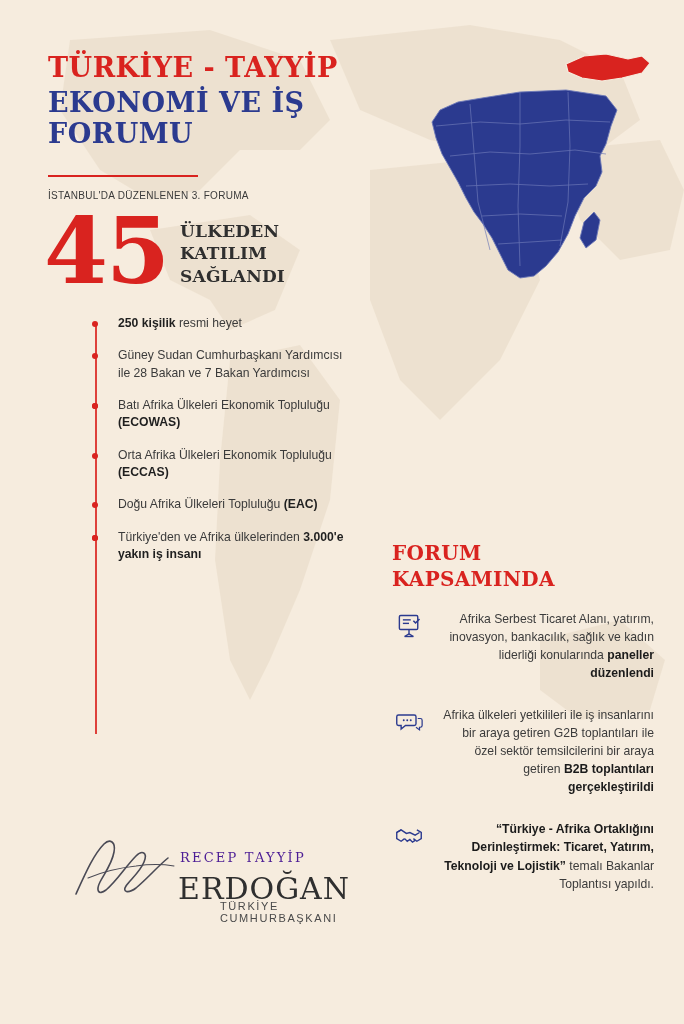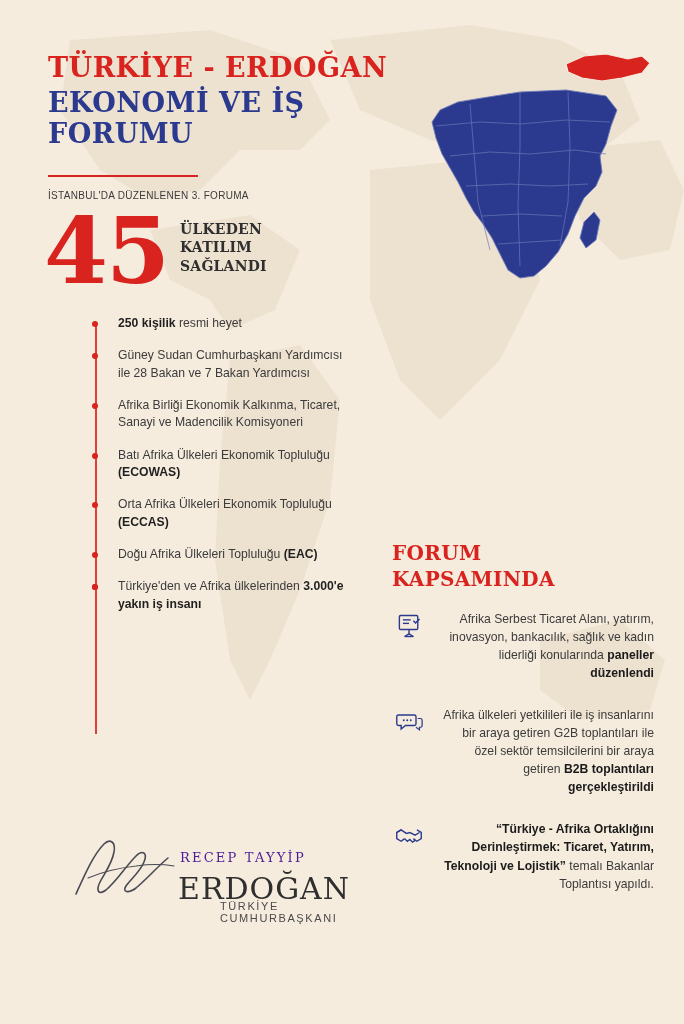--- a/index.html
+++ b/index.html
@@ -59,21 +59,21 @@
     font-weight: bold;
     font-size: 92px;
     color: #d9231f;
     line-height: 0.95;
     letter-spacing: -2px;
   }
   .stat-text {
     margin-left: 12px; margin-top: 12px;
     font-family: "DejaVu Serif", serif;
     font-weight: bold;
-    font-size: 14px;
+    font-size: 17px;
     color: #2f2f2f;
     line-height: 1.32;
     letter-spacing: 0.2px;
   }
 
   
   .rail {
     position: absolute; left: 95px; top: 322px;
     width: 1.5px; height: 412px; background: #d9231f; opacity: .85;
   }
@@ -187,21 +187,21 @@
         <path d="M100 78 L104 126 L108 176 L120 224"></path>
         <path d="M150 66 L150 120 L148 180 L150 240"></path>
         <path d="M198 66 L200 120 L198 176 L190 220"></path>
       </g>
 
       <path d="M214 196 L224 186 L230 194 L226 214 L216 222 L210 212 Z" fill="#2b3a8f" stroke="#6d79b8" stroke-width="0.9"></path>
     </svg>
   </div>
 
   <div class="header">
-    <div class="title-line1">TÜRKİYE - ERDOĞAN</div>
+    <div class="title-line1">TÜRKİYE - TAYYİP</div>
     <div class="title-line2">EKONOMİ VE İŞ FORUMU</div>
     <div class="rule"></div>
   </div>
 
   <div class="stat-label">İSTANBUL'DA DÜZENLENEN 3. FORUMA</div>
   <div class="stat-row">
     <div class="stat-number">45</div>
     <div class="stat-text">
       <div>ÜLKEDEN</div>
       <div>KATILIM</div>
@@ -219,23 +219,20 @@
       </div>
     </div>
     <div class="bullet">
       <span class="dot"></span>
       <div class="txt">
         <span>Güney Sudan Cumhurbaşkanı Yardımcısı ile 28 Bakan ve 7 Bakan Yardımcısı</span>
       </div>
     </div>
     <div class="bullet">
       <span class="dot"></span>
-      <div class="txt">
-        <span>Afrika Birliği Ekonomik Kalkınma, Ticaret, Sanayi ve Madencilik Komisyoneri</span>
-      </div>
     </div>
     <div class="bullet">
       <span class="dot"></span>
       <div class="txt">
         <span>Batı Afrika Ülkeleri Ekonomik Topluluğu </span><b>(ECOWAS)</b>
       </div>
     </div>
     <div class="bullet">
       <span class="dot"></span>
       <div class="txt">

